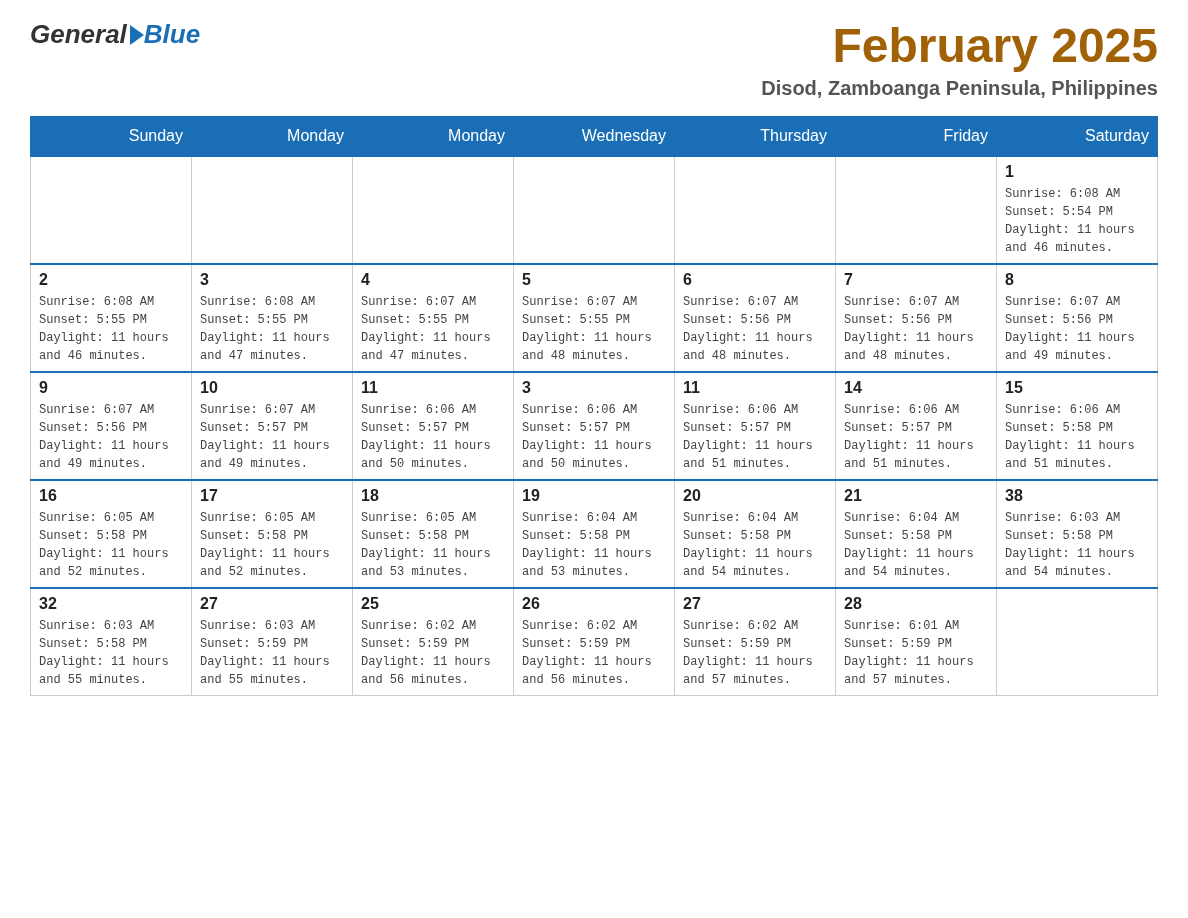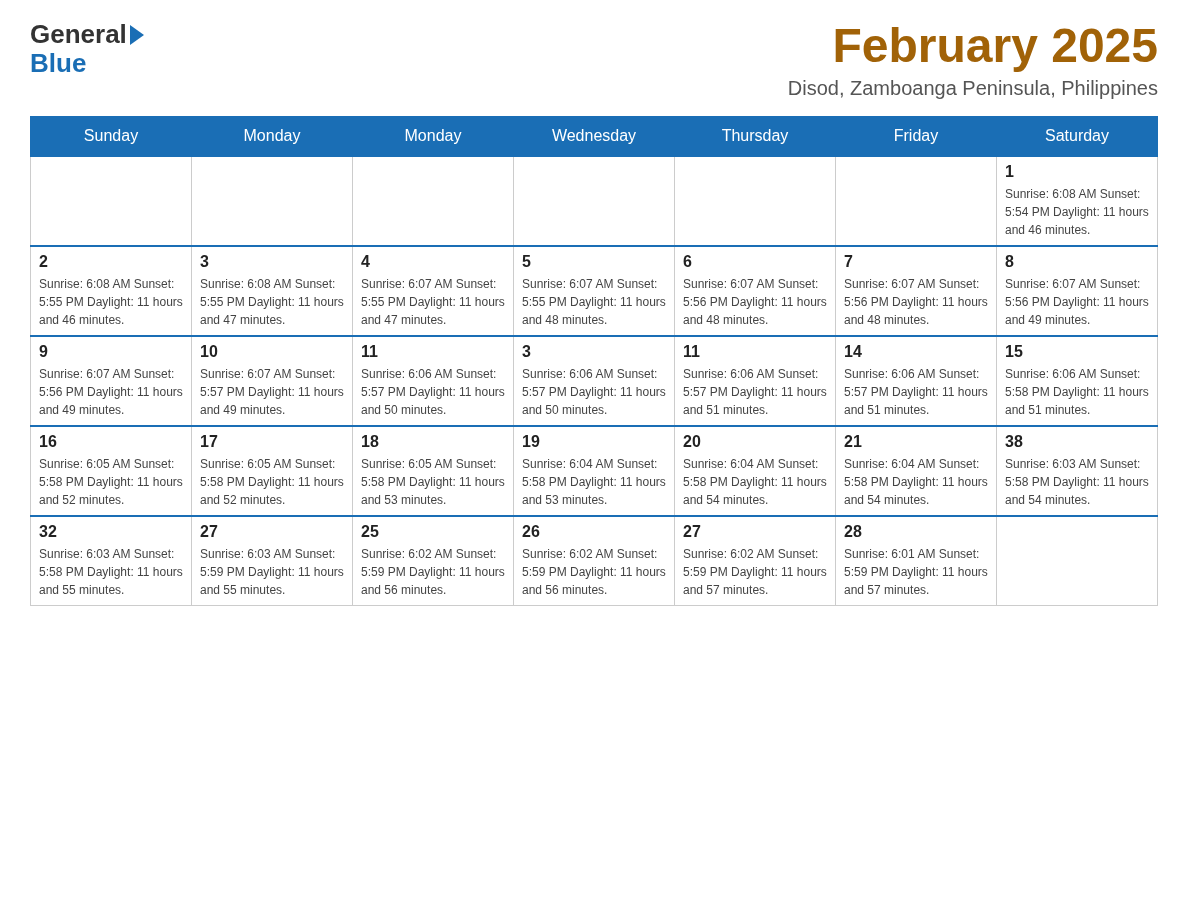--- a/index.html
+++ b/index.html
@@ -23,33 +23,34 @@
     .calendar-title {
       font-size: 48px;
       font-weight: bold;
       color: #a16207;
       line-height: 1.1;
     }
     .calendar-subtitle {
       font-size: 20px;
       color: #555;
       margin-top: 4px;
+      font-weight: bold;
     }
     .calendar {
       width: 100%;
       border-collapse: collapse;
       margin-top: 10px;
     }
     .calendar th {
       background-color: #1a6eb5;
       color: #fff;
       font-size: 16px;
       font-weight: normal;
       padding: 10px 8px;
-      text-align: center;
+      text-align: right;
       border: 1px solid #1a6eb5;
     }
     .calendar td {
       border: 1px solid #ccc;
       vertical-align: top;
       padding: 6px 8px;
       width: calc(100% / 7);
       min-height: 100px;
       background: #fff;
     }
@@ -62,33 +63,34 @@
     .day-number {
       font-size: 16px;
       font-weight: bold;
       color: #222;
       margin-bottom: 4px;
     }
     .day-info {
       font-size: 12px;
       color: #444;
       line-height: 1.5;
+      font-family: Liberation Mono, monospace;
     }
     .empty-cell {
       background: #f9f9f9;
     }
     .cell-content {
       display: flex;
       flex-direction: column;
     }
     
     .logo-container {
       display: flex;
-      flex-direction: column;
       line-height: 1.1;
+      font-style: italic;
     }
     .logo-row1 {
       display: flex;
       align-items: center;
     }
     .logo-row2 {
       display: flex;
       align-items: center;
     }
     .general-text {

